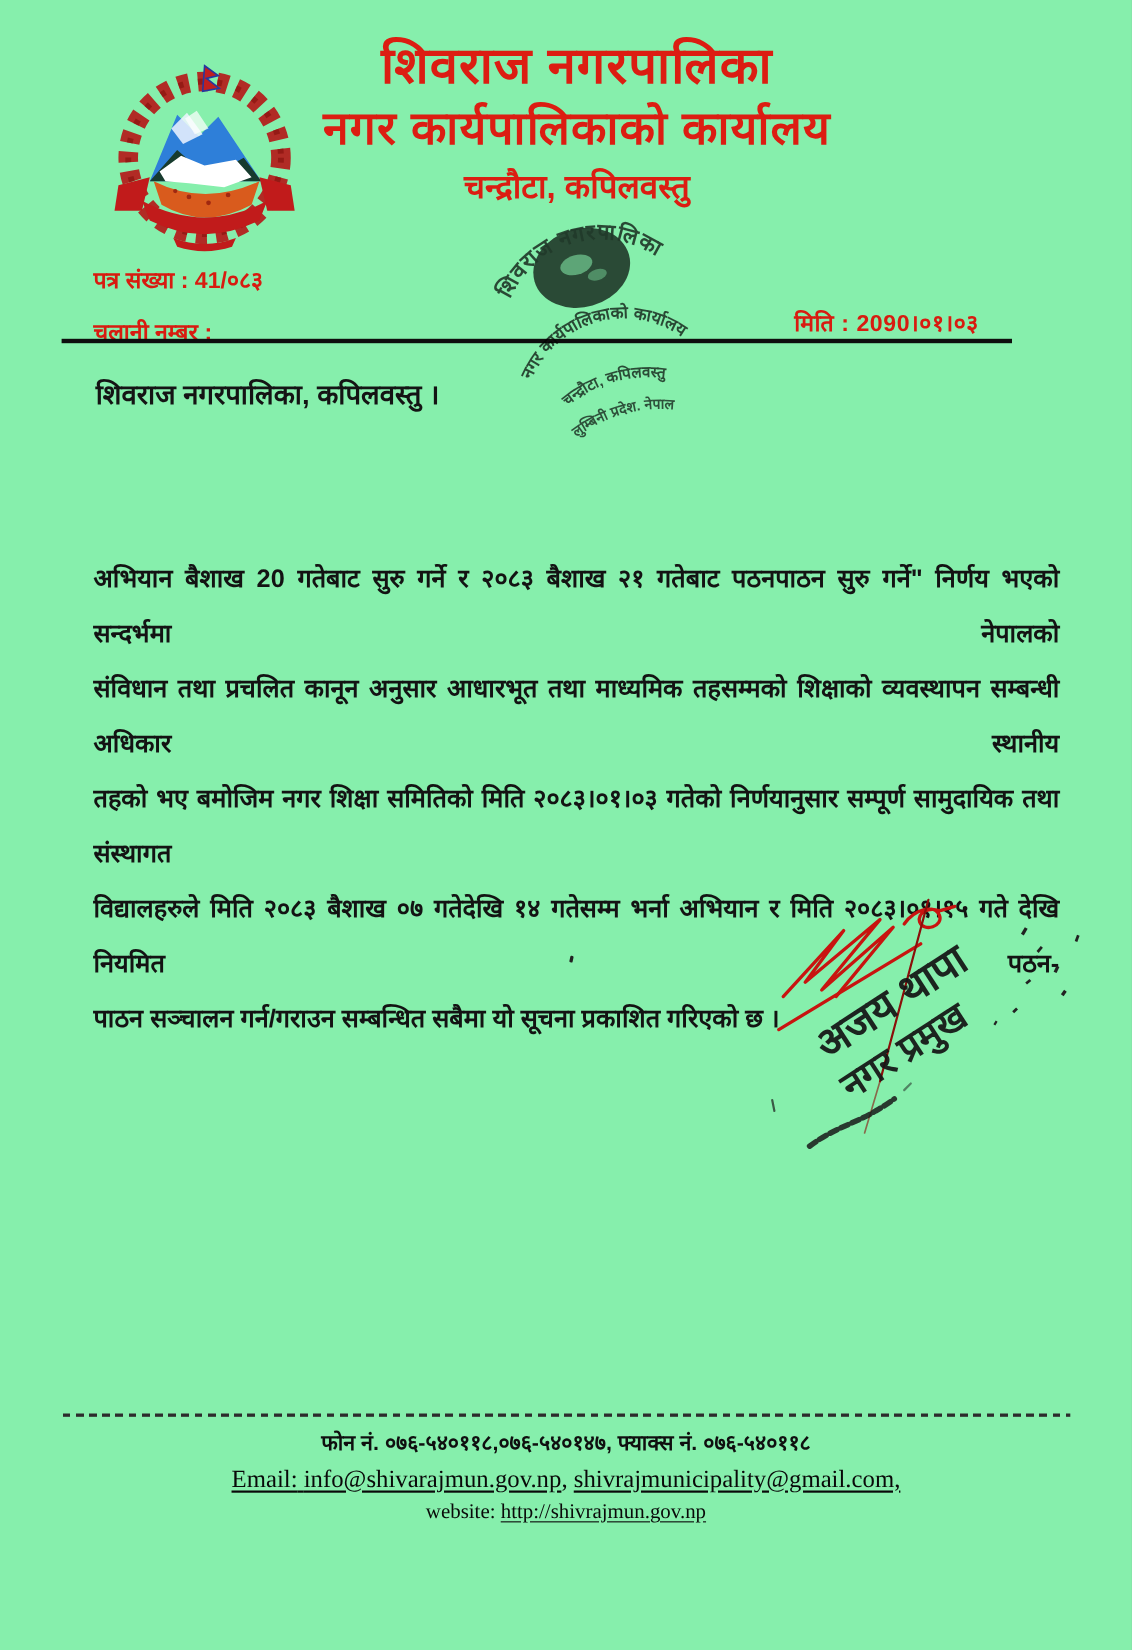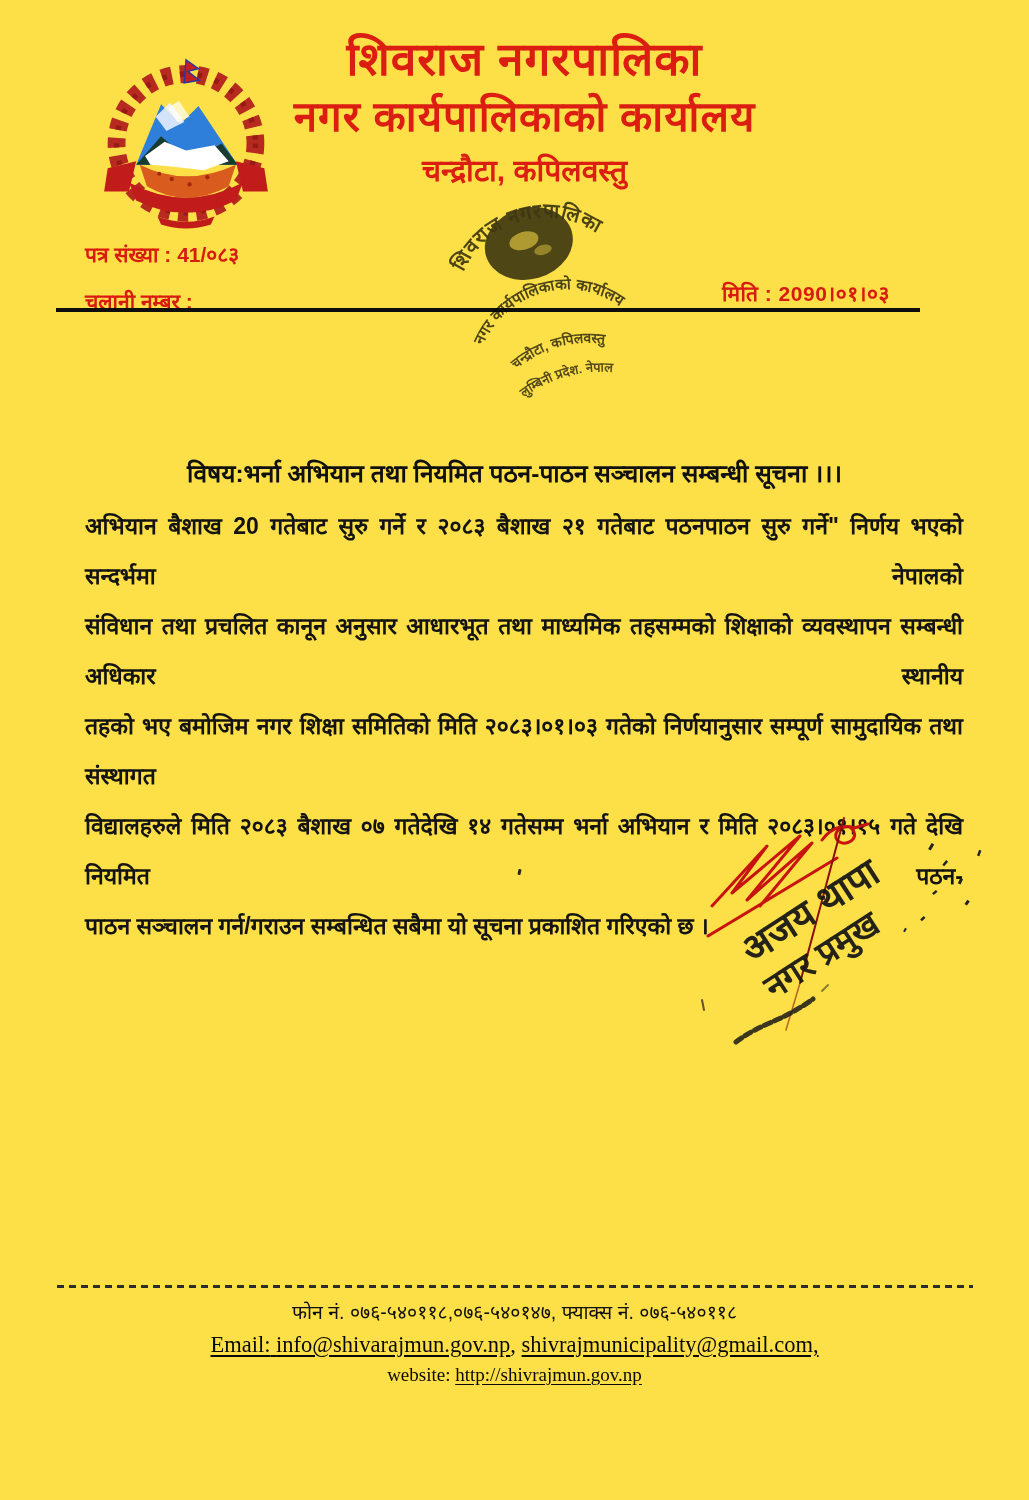--- a/index.html
+++ b/index.html
@@ -1,18 +1,18 @@
 <!DOCTYPE html>
 <html><head>
 <meta charset="utf-8">
 <style>
   html,body{margin:0;padding:0;background:#9a9a9a;}
   .page{
     position:relative;width:1029px;height:1500px;margin:0 auto;
-    background:#fde047;overflow:hidden;
+    background:#86efac;overflow:hidden;
     font-family:"Liberation Sans","DejaVu Sans",sans-serif;color:#161616;
   }
   
   .letterhead{position:absolute;left:20px;right:0;top:36px;text-align:center;line-height:1;}
   .org-name{font-size:46px;font-weight:800;color:#dc1d12;letter-spacing:1px;}
   .office-name{font-size:42px;font-weight:800;color:#dc1d12;margin-top:14px;letter-spacing:1px;}
   .location-line{font-size:30px;font-weight:800;color:#dc1d12;margin-top:18px;}
   .province-line{font-size:26px;font-weight:800;color:#dc1d12;margin-top:11px;}
   .logo{position:absolute;left:97px;top:56px;width:178px;height:182px;}
   
@@ -31,21 +31,21 @@
   .body-text{position:absolute;left:85px;top:501px;width:878px;font-size:23px;font-weight:600;color:#131313;}
   .body-line{line-height:50px;text-align:justify;text-align-last:justify;white-space:normal;}
   .body-line:last-child{text-align-last:left;}
   
   .sig-area{position:absolute;left:672px;top:788px;width:357px;height:305px;}
   .ink-speck{position:absolute;width:3px;height:6px;background:#222;border-radius:1px;}
   
   .divider{position:absolute;left:57px;top:1285px;width:916px;height:3px;
     background:repeating-linear-gradient(90deg,#2c2c2c 0 7px,transparent 7px 12px);}
   .footer{position:absolute;left:0;right:0;top:1303px;text-align:center;line-height:1;}
-  .phone-line{font-size:19.5px;font-weight:400;color:#0f0f0f;}
+  .phone-line{font-size:19.5px;font-weight:700;color:#0f0f0f;}
   .email-line{margin-top:11px;font-family:Liberation Serif, serif;font-size:22.5px;color:#090909;}
   .email-line .u{text-decoration:underline;text-underline-offset:3px;}
   .website-line{margin-top:9px;font-family:"Liberation Serif","DejaVu Serif",serif;font-size:19px;color:#090909;}
   .website-line .u{text-decoration:underline;text-underline-offset:3px;}
 </style>
 </head>
 <body>
 
 <div class="page">
 
@@ -114,23 +114,23 @@
       <text font-size="14" font-weight="700" opacity="0.9">
         <textPath href="#sealArcLow" startOffset="50%" text-anchor="middle">चन्द्रौटा, कपिलवस्तु</textPath>
       </text>
       <text font-size="13" font-weight="700" opacity="0.88">
         <textPath href="#sealArcBot" startOffset="50%" text-anchor="middle">लुम्बिनी प्रदेश. नेपाल</textPath>
       </text>
     </g>
   </svg>
 
   <div class="recipient">
+    <div class="r2">शिवराज नगरपालिका, कपिलवस्तु ।</div>
   </div>
 
-  <div class="subject">विषय:भर्ना अभियान तथा नियमित पठन-पाठन सञ्चालन सम्बन्धी सूचना ।।।</div>
 
   <div class="body-text">
     <div class="body-line">अभियान बैशाख 20 गतेबाट सुरु गर्ने र २०८३ बैशाख २१ गतेबाट पठनपाठन सुरु गर्ने" निर्णय भएको सन्दर्भमा नेपालको</div>
     <div class="body-line">संविधान तथा प्रचलित कानून अनुसार आधारभूत तथा माध्यमिक तहसम्मको शिक्षाको व्यवस्थापन सम्बन्धी अधिकार स्थानीय</div>
     <div class="body-line">तहको भए बमोजिम नगर शिक्षा समितिको मिति २०८३।०१।०३ गतेको निर्णयानुसार सम्पूर्ण सामुदायिक तथा संस्थागत</div>
     <div class="body-line">विद्यालहरुले मिति २०८३ बैशाख ०७  गतेदेखि १४ गतेसम्म भर्ना अभियान र मिति २०८३।०१।१५ गते देखि नियमित पठन-</div>
     <div class="body-line">पाठन सञ्चालन गर्न/गराउन सम्बन्धित सबैमा यो सूचना प्रकाशित गरिएको छ ।</div>
   </div>
 
   <div class="ink-speck" style="left:518px;top:869px;transform:rotate(12deg);"></div>

